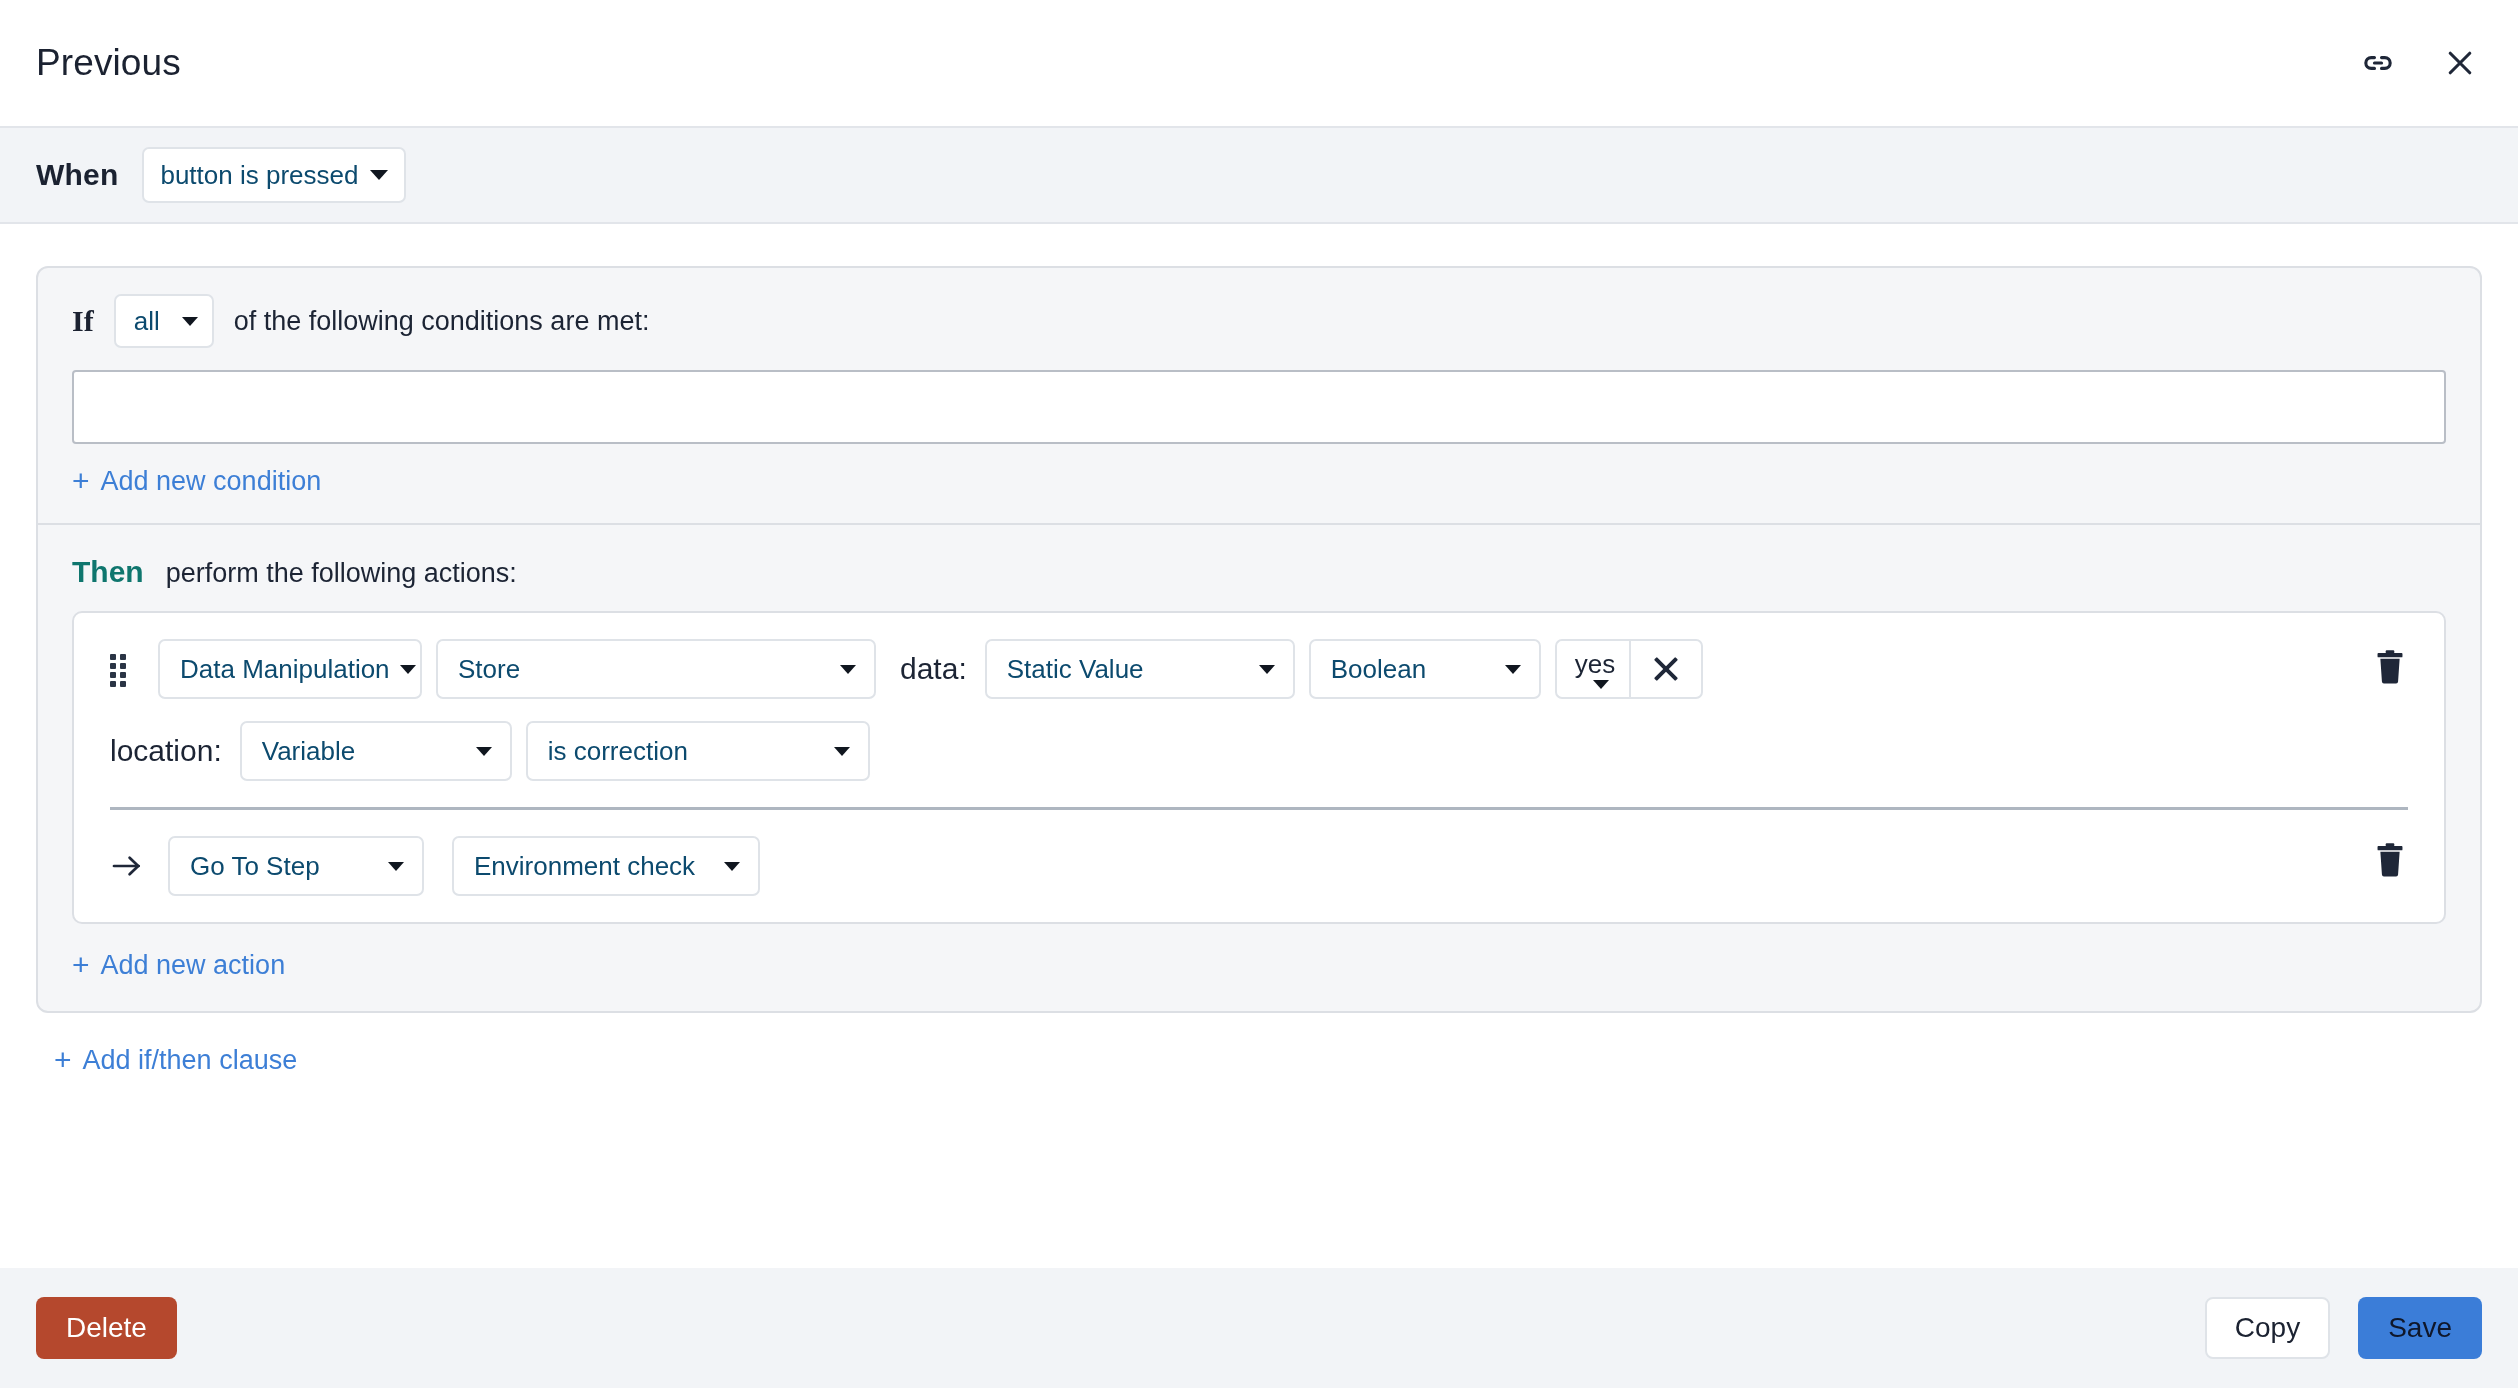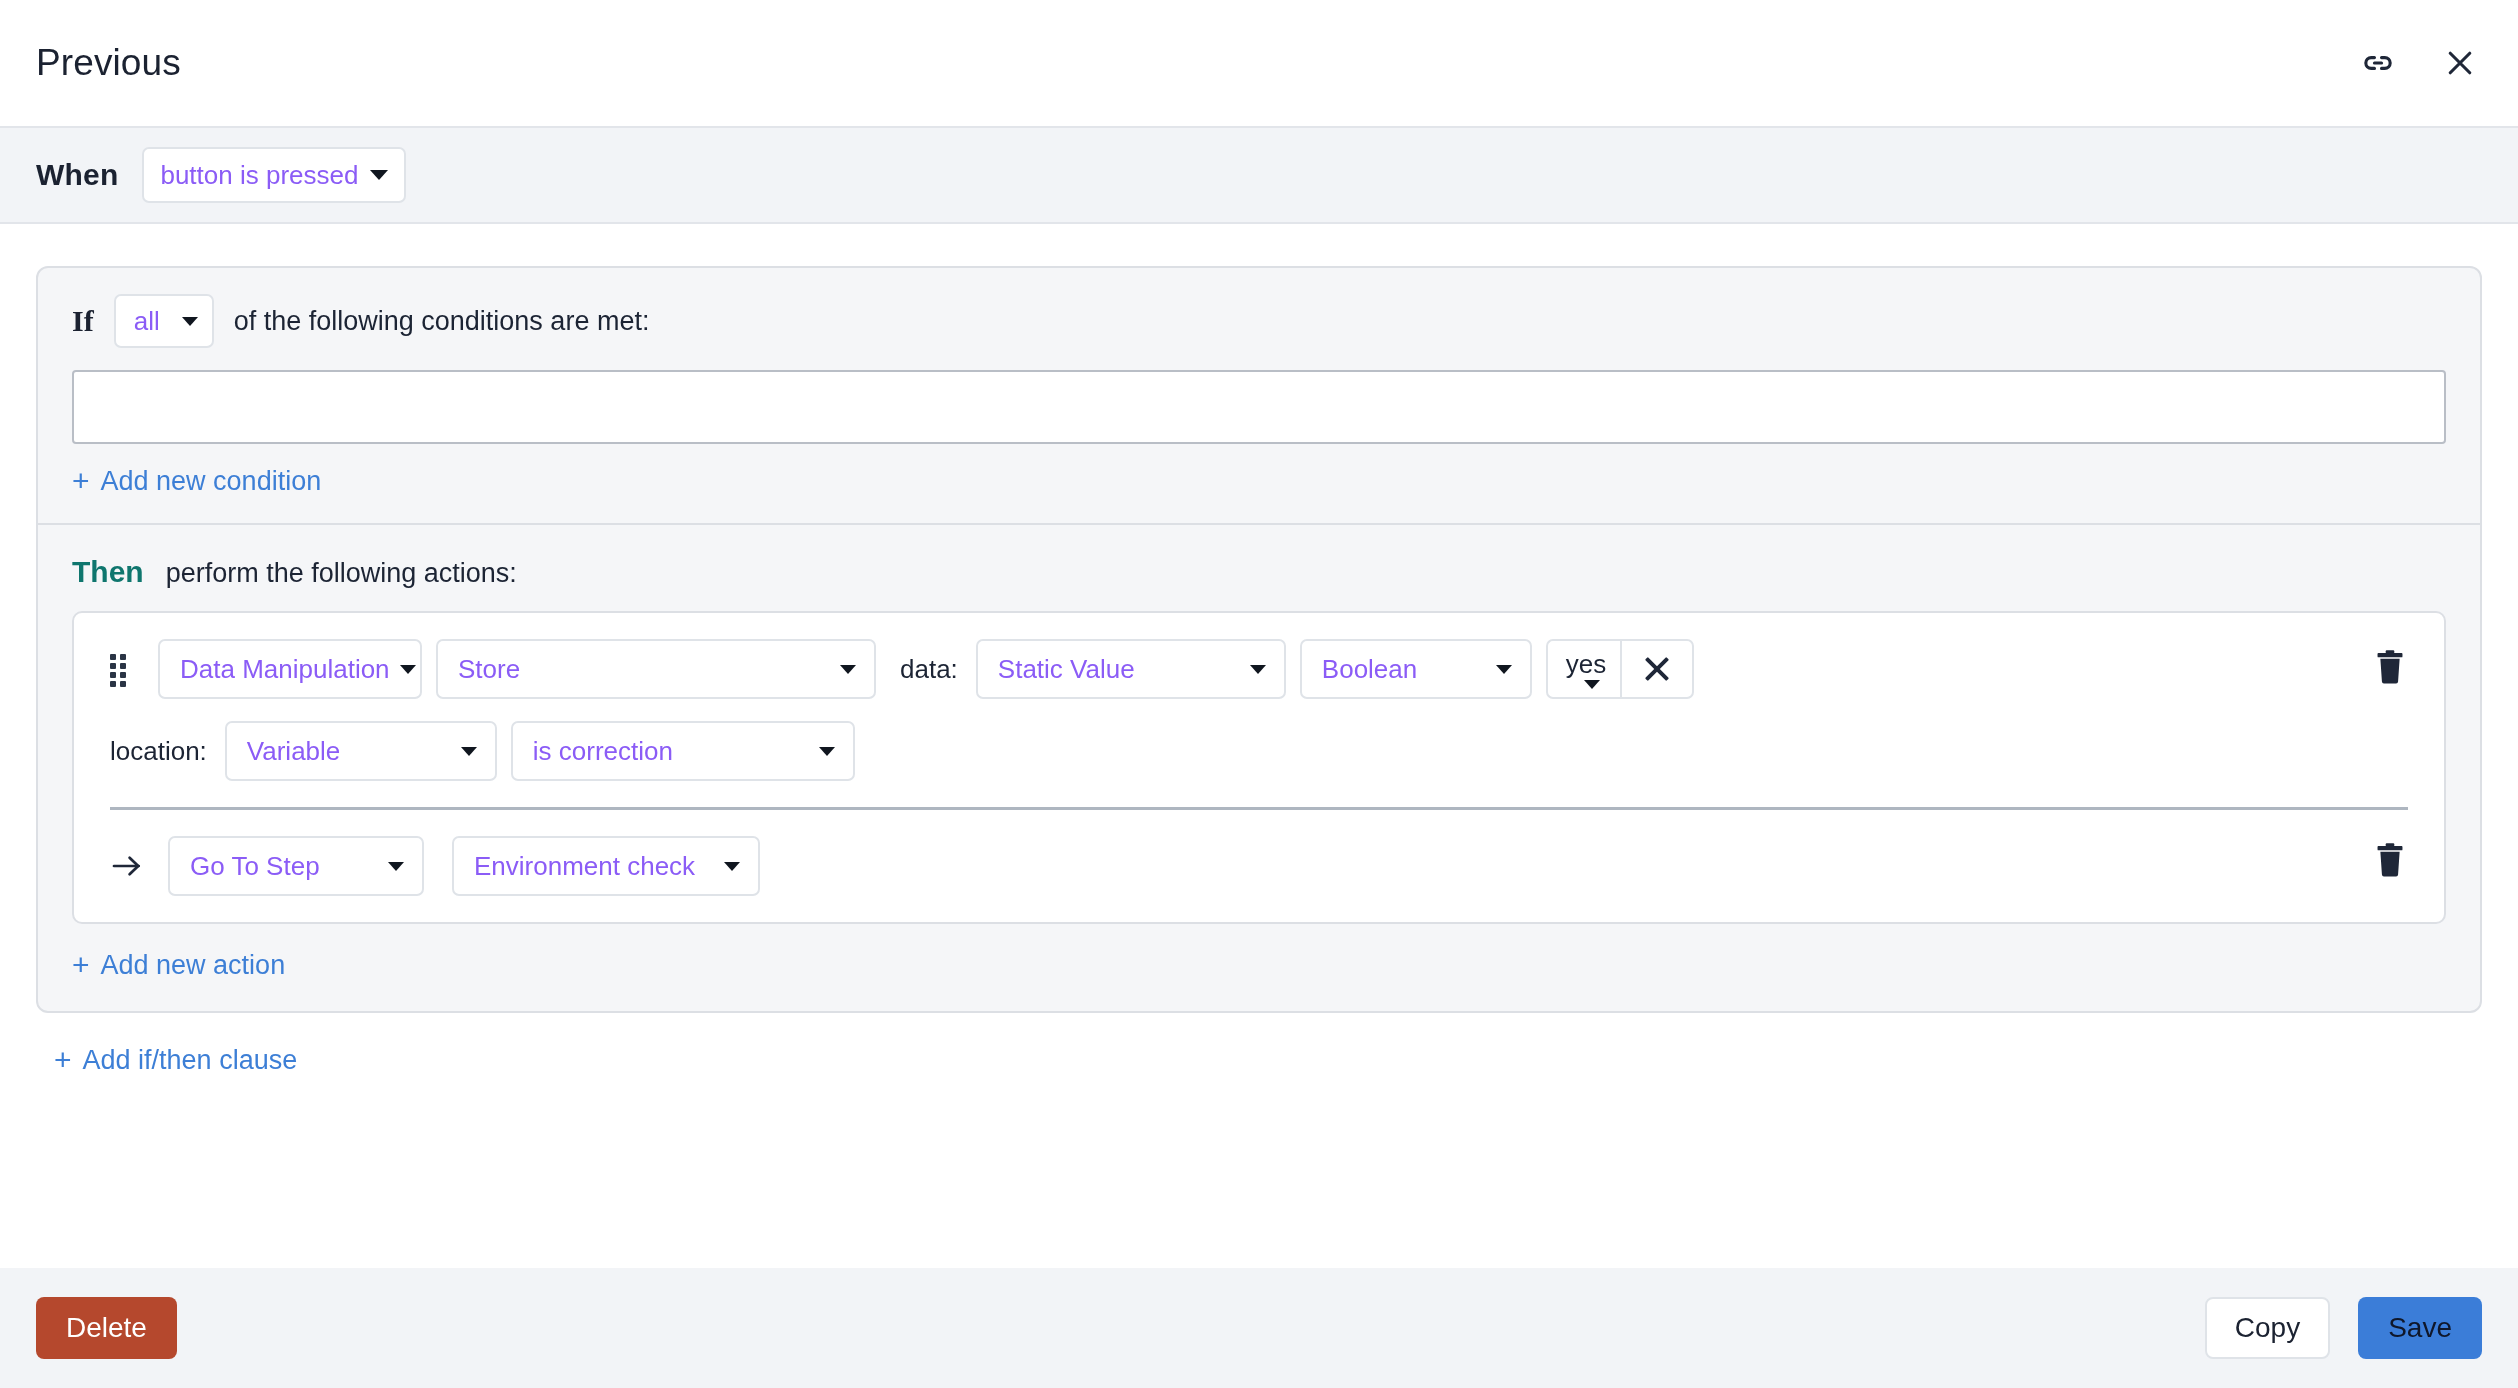--- a/index.html
+++ b/index.html
@@ -65,21 +65,21 @@
   }
   .select {
     background: #ffffff;
     border: 2px solid #dfe3e8;
     border-radius: 7px;
     height: 56px;
     display: inline-flex;
     align-items: center;
     padding: 0 16px;
     font-size: 26px;
-    color: #8b5cf6;
+    color: #0c4a6e;
     cursor: pointer;
     white-space: nowrap;
     position: relative;
   }
   .caret {
     width: 0; height: 0;
     border-left: 9px solid transparent;
     border-right: 9px solid transparent;
     border-top: 10px solid #10161f;
     margin-left: 12px;
@@ -225,21 +225,21 @@
   .sel-w8 { width: 308px; }
 
   .select.wide {
     height: 60px;
     justify-content: space-between;
     padding: 0 18px 0 20px;
   }
   .select.wide .caret { margin-left: 10px; }
 
   .inline-label {
-    font-size: 26px;
+    font-size: 30px;
     color: #1c2434;
     white-space: nowrap;
     margin: 0 4px 0 10px;
   }
 
   .btn-group {
     display: inline-flex;
     align-items: stretch;
     height: 60px;
   }

